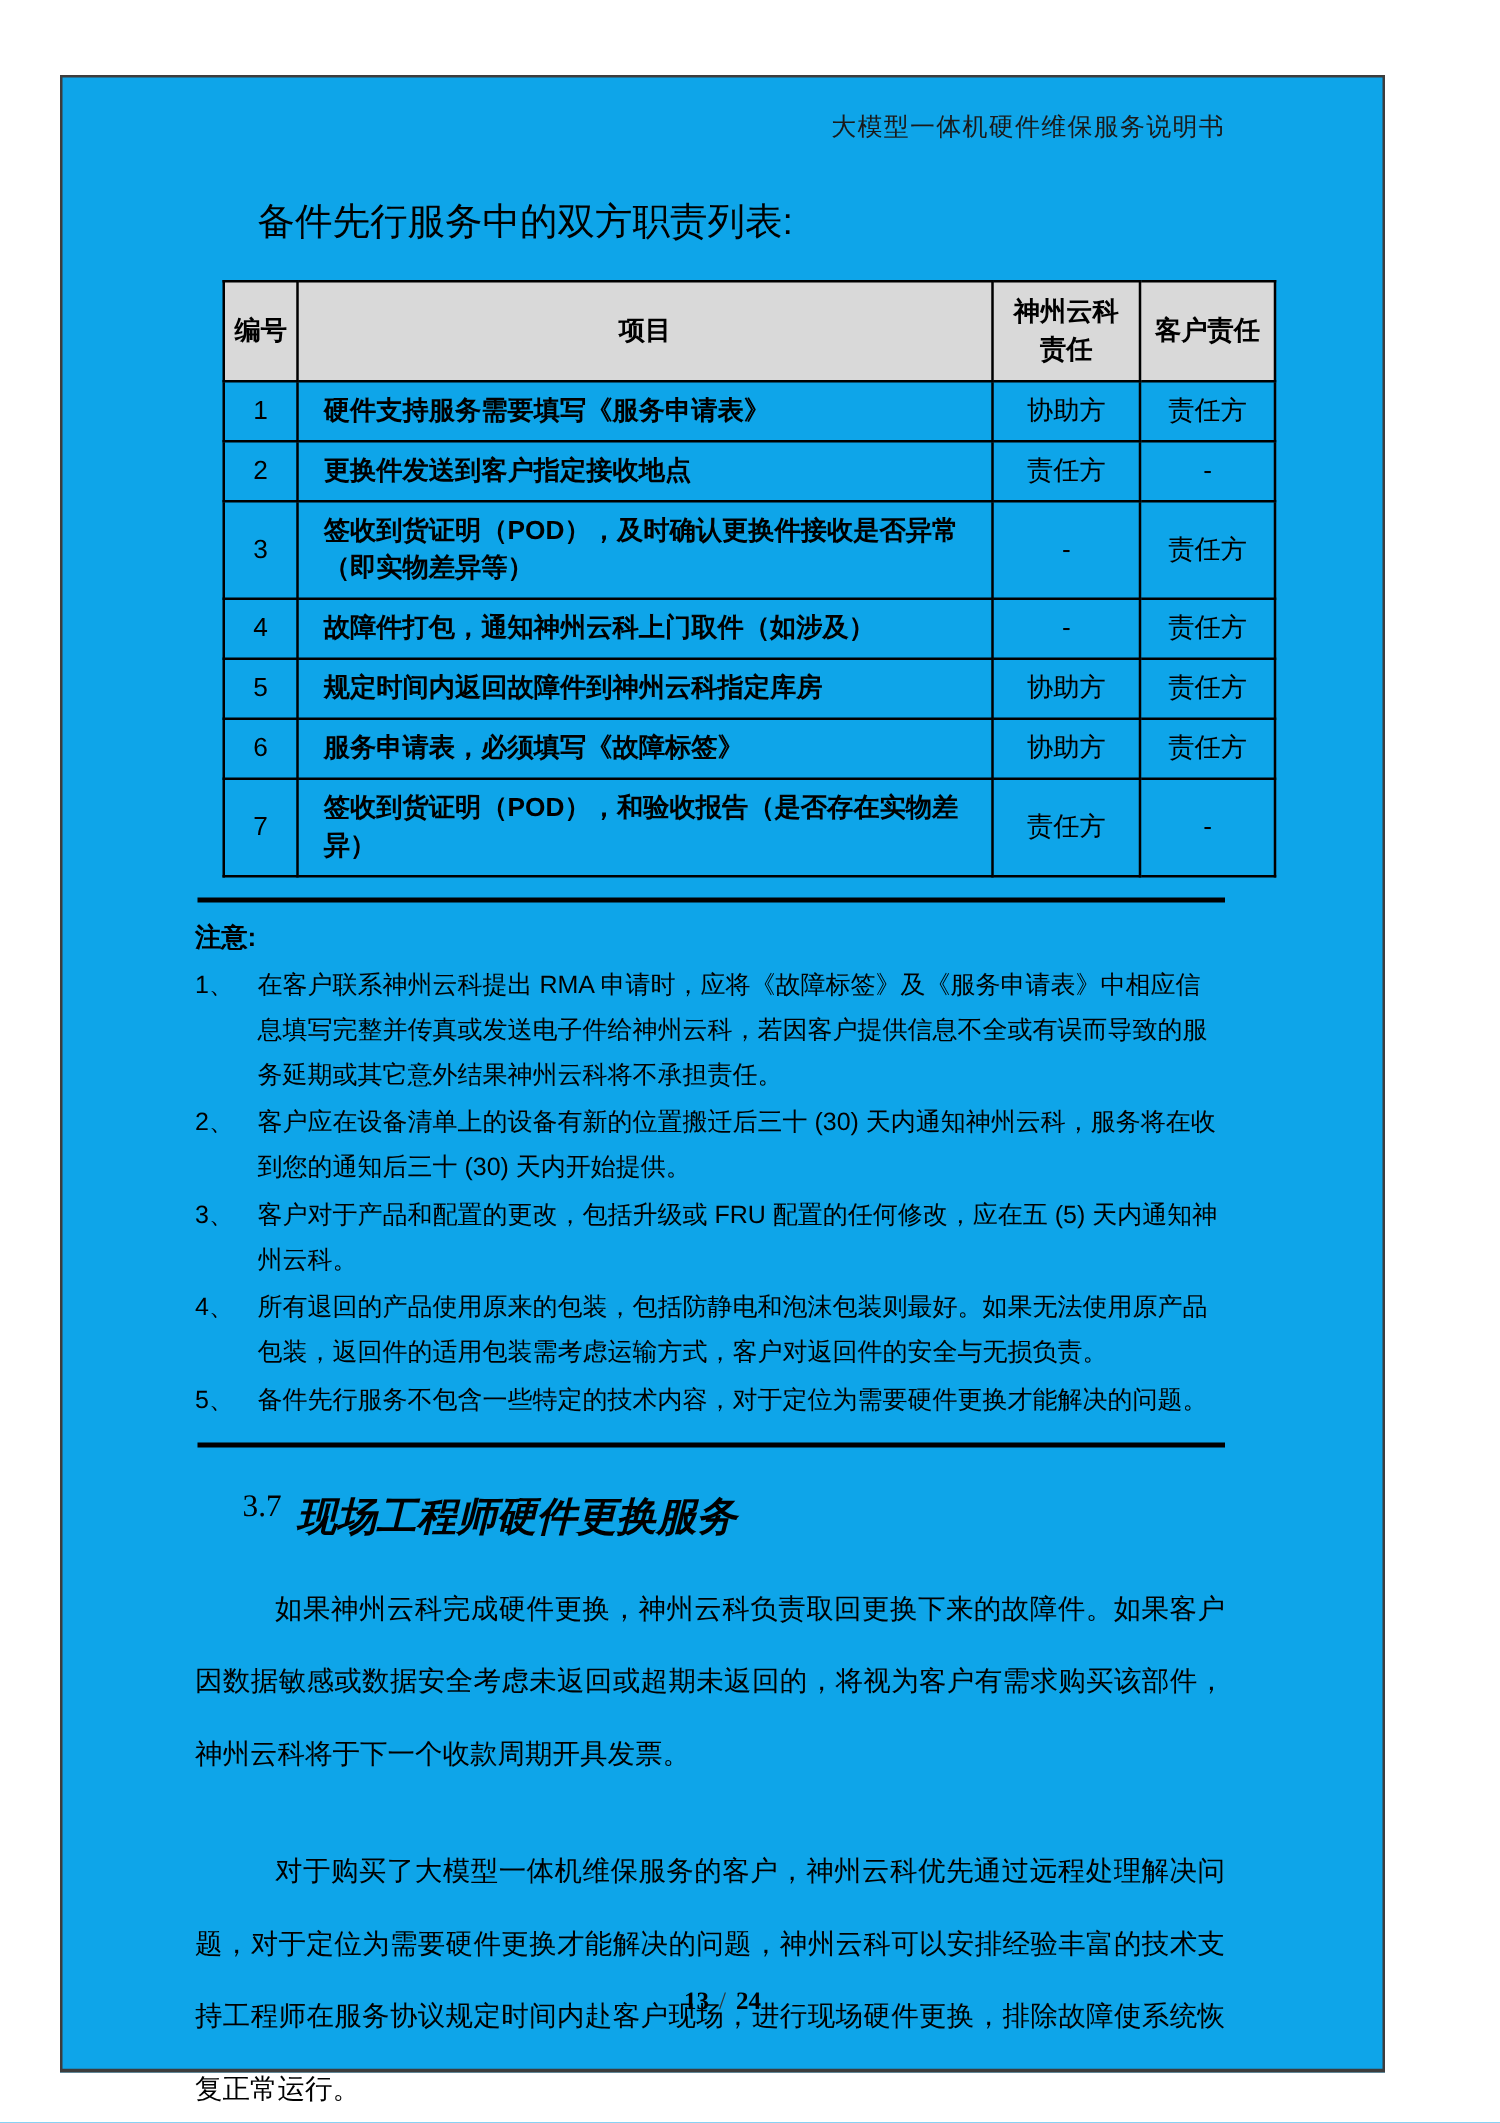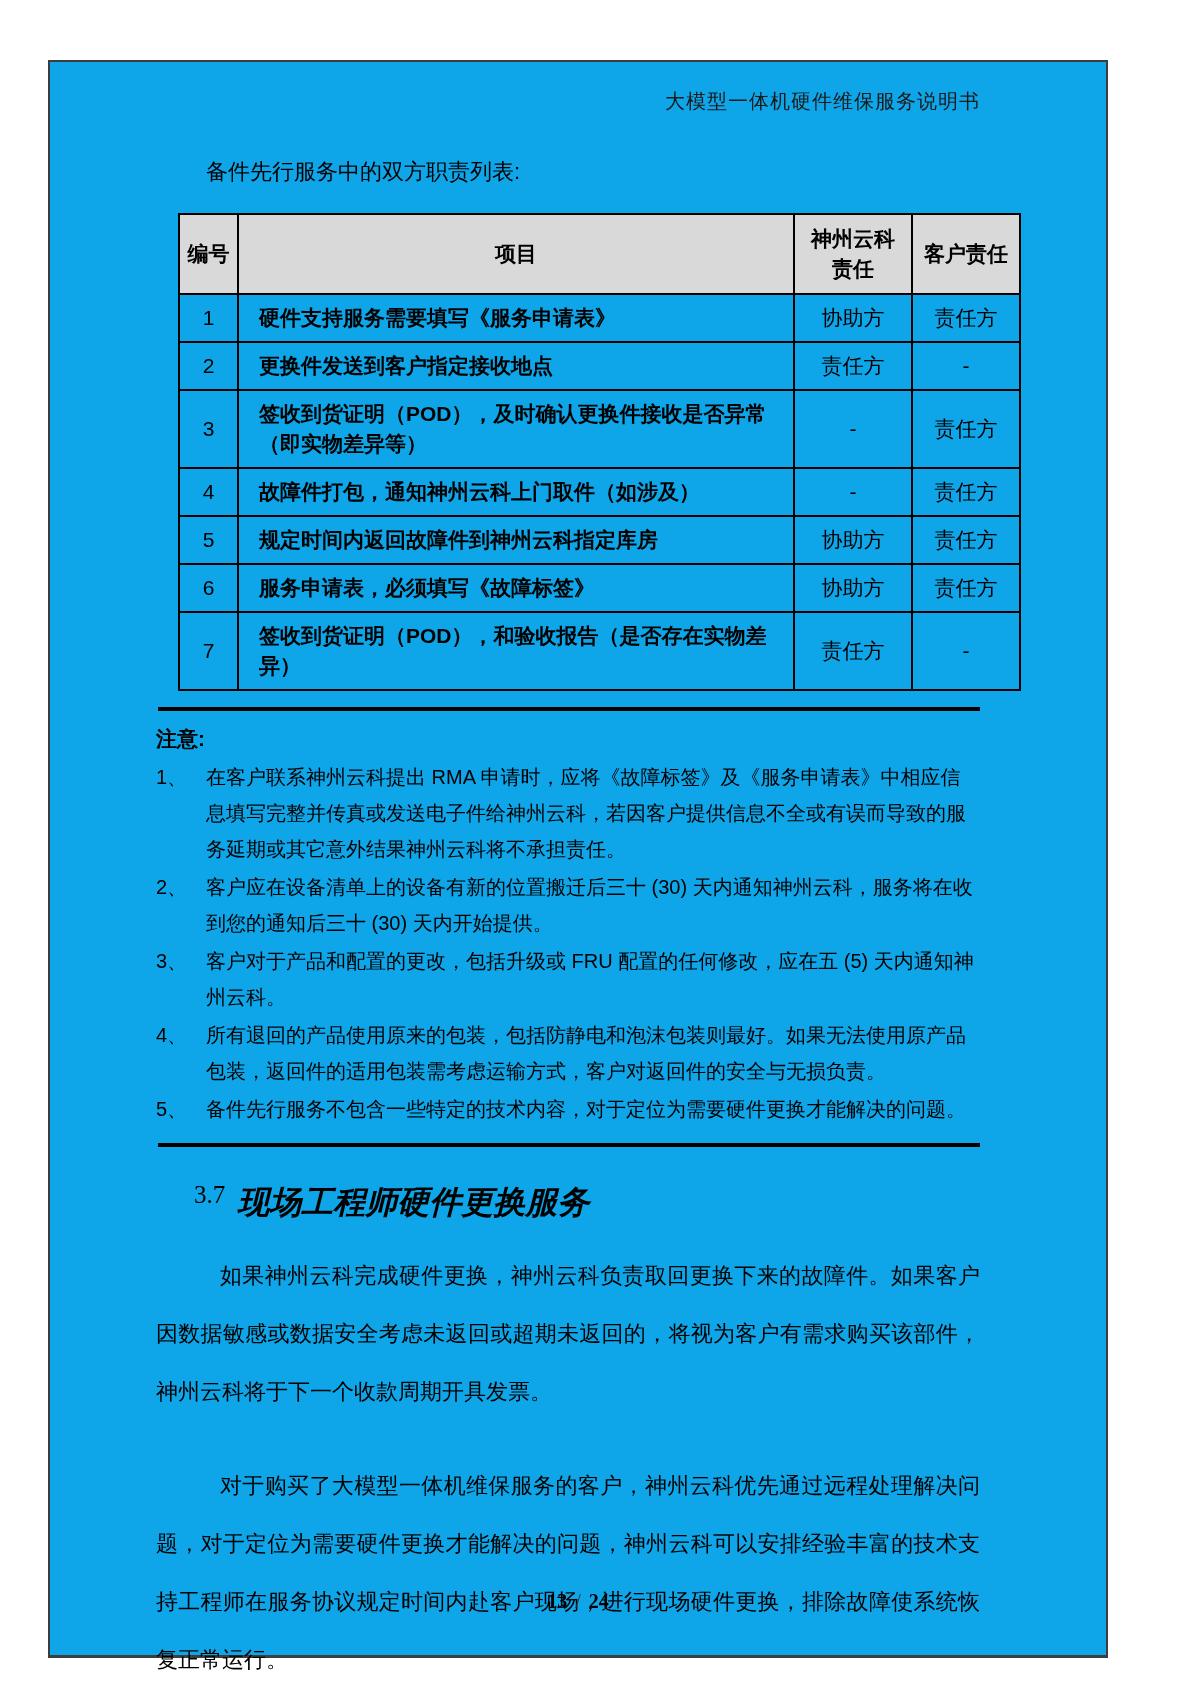--- a/index.html
+++ b/index.html
@@ -28,21 +28,21 @@
   .doc-header {
     text-align:right;
     font-family:"Liberation Serif", serif;
     font-size:20px;
     color:#1a1a1a;
     letter-spacing:1px;
   }
   .intro-line {
     margin-top:42px;
     padding-left:50px;
-    font-size:22px;
+    font-size:30px;
     font-weight:500;
   }
   table.resp-table {
     margin-top:26px;
     margin-left:22px;
     border-collapse:collapse;
     width:841px;
     table-layout:fixed;
     font-size:21px;
   }

